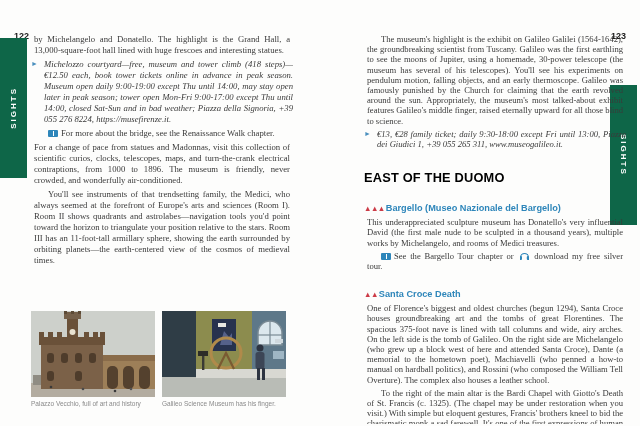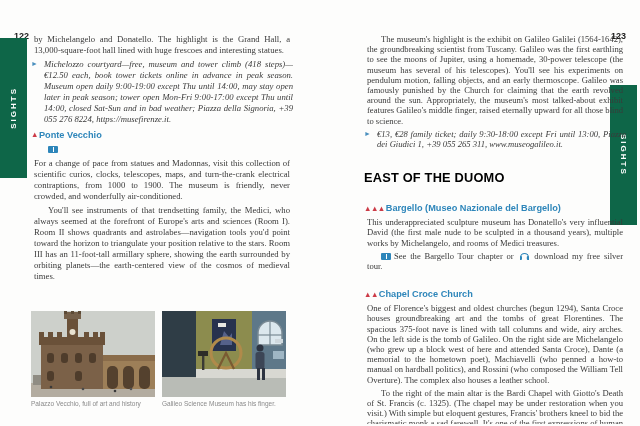--- a/index.html
+++ b/index.html
@@ -98,23 +98,22 @@
 <div class="spread">
 
   <div class="page page-left">
     <div class="page-number pn-left">122</div>
     <div class="tab tab-left">
       <span class="tab-text">SIGHTS</span>
     </div>
     <div class="column" id="left-blocks">
         <p class="body"><span>by Michelangelo and Donatello. The highlight is the Grand Hall, a 13,000-square-foot hall lined with huge frescoes and interesting statues.</span></p>
         <div class="listing"><span class="arrow">►</span><span><span>Michelozzo courtyard—free, museum and tower climb (418 steps)—€12.50 each, book tower tickets online in advance in peak season. Museum open daily 9:00-19:00 except Thu until 14:00, may stay open later in peak season; tower open Mon-Fri 9:00-17:00 except Thu until 14:00, closed Sat-Sun and in bad weather; Piazza della Signoria, +39 055 276 8224, https://musefirenze.it.</span></span></div>
-        <div class="sight-heading"><span class="tri">▲</span><span>Ponte Vecchio</span></div>
-        <p class="crossref"><span class="icon-book"></span></p>
-        <p class="body"><span>For a change of pace from statues and Madonnas, visit this collection of scientific curios, clocks, telescopes, maps, and turn-the-crank electrical contraptions, from 1000 to 1900. The museum is friendly, never crowded, and wonderfully air-conditioned.</span></p>
+        <p class="crossref"><span class="icon-book"></span><span>For more about the bridge, see the Renaissance Walk chapter.</span></p>
+        <p class="body"><span>For a change of pace from statues and Madonnas, visit this collection of scientific curios, clocks, telescopes, maps, and turn-the-crank electrical contraptions, from 1000 to 1896. The museum is friendly, never crowded, and wonderfully air-conditioned.</span></p>
         <p class="body indent"><span>You'll see instruments of that trendsetting family, the Medici, who always seemed at the forefront of Europe's arts and sciences (Room I). Room II shows quadrants and astrolabes—navigation tools you'd point toward the horizon to triangulate your position relative to the stars. Room III has an 11-foot-tall armillary sphere, showing the earth surrounded by orbiting planets—the earth-centered view of the cosmos of medieval times.</span></p>
       </div>
 
     <div class="photo-row">
       <figure>
         <svg viewBox="0 0 124 86">
           <rect width="124" height="86" fill="#cdd0cb"></rect>
           <rect y="72" width="124" height="14" fill="#b3aca0"></rect>
 
           <rect x="36" y="4" width="11" height="28" fill="#6a5139"></rect>
@@ -194,19 +193,19 @@
     <div class="tab tab-right">
       <span class="tab-text">SIGHTS</span>
     </div>
     <div class="column" id="right-blocks">
         <p class="body indent"><span>The museum's highlight is the exhibit on Galileo Galilei (1564-1642), the groundbreaking scientist from Tuscany. Galileo was the first earthling to see the moons of Jupiter, using a homemade, 30-power telescope (the museum has several of his telescopes). You'll see his experiments on pendulum motion, falling objects, and an early thermoscope. Galileo was famously punished by the Church for claiming that the earth revolved around the sun. Appropriately, the museum's most talked-about exhibit features Galileo's middle finger, raised eternally upward for all those blind to science.</span></p>
         <div class="listing"><span class="arrow">►</span><span><span>€13, €28 family ticket; daily 9:30-18:00 except Fri until 13:00, Piazza dei Giudici 1, +39 055 265 311, www.museogalileo.it.</span></span></div>
         <h2 class="section-heading">EAST OF THE DUOMO</h2>
         <div class="sight-heading"><span class="tri">▲▲▲</span><span>Bargello (Museo Nazionale del Bargello)</span></div>
         <p class="body"><span>This underappreciated sculpture museum has Donatello's very influential </span><span class="it">David</span><span> (the first male nude to be sculpted in a thousand years), multiple works by Michelangelo, and rooms of Medici treasures.</span></p>
         <p class="crossref"><span class="icon-book"></span><span>See the Bargello Tour chapter or </span><span class="icon-hp"></span><span> download my free silver tour.</span></p>
-        <div class="sight-heading"><span class="tri">▲▲</span><span>Chapel Croce Church</span></div>
+        <div class="sight-heading"><span class="tri">▲▲</span><span>Santa Croce Death</span></div>
         <p class="body"><span>One of Florence's biggest and oldest churches (begun 1294), Santa Croce houses groundbreaking art and the tombs of great Florentines. The spacious 375-foot nave is lined with tall columns and wide, airy arches. On the left side is the tomb of Galileo. On the right side are Michelangelo (who grew up a block west of here and attended Santa Croce), Dante (a memorial to the hometown poet), Machiavelli (who penned a how-to manual on hardball politics), and Rossini (who composed the </span><span class="it">William Tell Overture</span><span>). The complex also houses a leather school.</span></p>
         <p class="body indent"><span>To the right of the main altar is the Bardi Chapel with Giotto's </span><span class="it">Death of St. Francis</span><span> (c. 1325). (The chapel may be under restoration when you visit.) With simple but eloquent gestures, Francis' brothers kneel to bid the charismatic monk a sad farewell. It's one of the first expressions of human emotion in modern painting, foreshadowing the Renaissance. You'll find an impressive wooden ceiling decorated with Franciscan saints in the sacristy (first door on the left</span></p>
       </div>
   </div>
 
 </div>
 
 </body></html>

